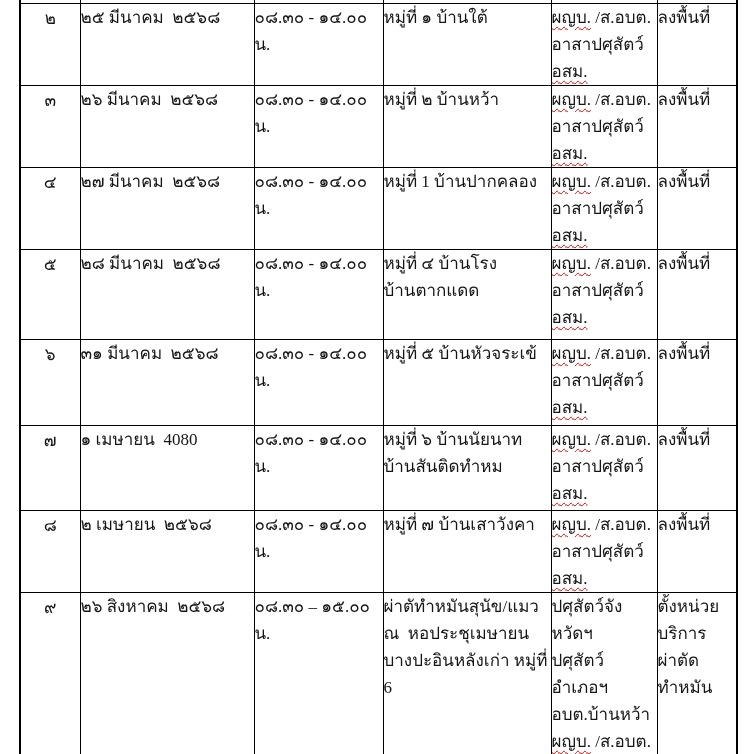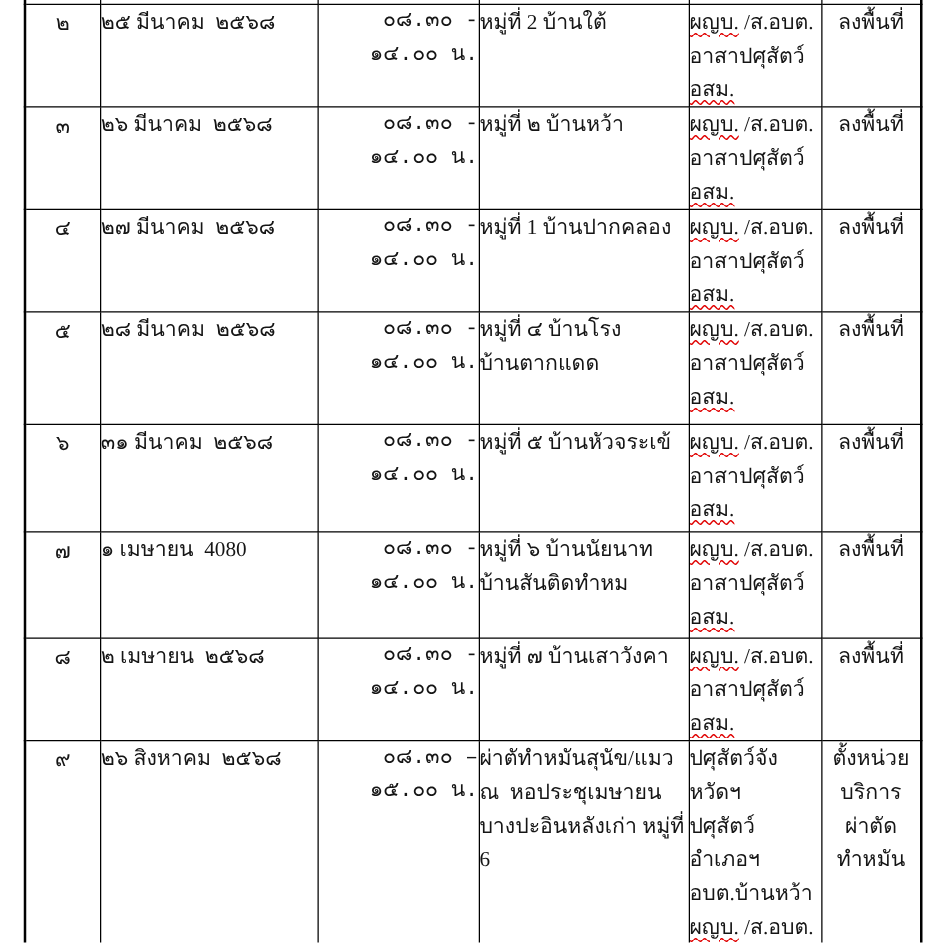--- a/index.html
+++ b/index.html
@@ -28,24 +28,24 @@
     border: 1px solid #000;
     vertical-align: top;
     font-size: 17px;
     overflow: hidden;
     padding: 0;
   }
   tr.stub td { border-top: none; padding: 0; }
   .ln { line-height: 27px; white-space: pre-wrap; }
   .c-no   { text-align: center; padding-top: 6px; }
   .c-date { padding: 6px 2px 0 9px; white-space: pre-wrap; line-height: 27px; margin-left: 12px; }
-  .c-time { text-align: right; padding-top: 6px; line-height: 27px; font-family: Liberation Mono, monospace; }
+  .c-time { text-align: left; padding-top: 6px; line-height: 27px; }
   .c-place{ padding: 5px 3px 0 8px; }
   .c-staff{ padding: 5px 2px 0 7px; }
-  .c-act  { text-align: center; padding: 4px 2px 0 2px; }
+  .c-act  { text-align: left; padding: 4px 2px 0 2px; }
   .sp {
     text-decoration: underline;
     text-decoration-style: wavy;
     text-decoration-color: #e00000;
     text-decoration-thickness: 1px;
     text-underline-offset: 3px;
   }
 </style>
 </head>
 <body>
@@ -67,21 +67,21 @@
         <td></td>
         <td></td>
         <td></td>
         <td></td>
       </tr>
     <tr style="height: 73px;">
           <td class="c-no">๒</td>
           <td class="c-date">๒๕ มีนาคม  ๒๕๖๘</td>
           <td class="c-time">๐๘.๓๐ - ๑๔.๐๐ น.</td>
           <td class="c-place">
-            <div class="ln">หมู่ที่ 2 บ้านใต้</div>
+            <div class="ln">หมู่ที่ ๑ บ้านใต้</div>
           </td>
           <td class="c-staff">
             <div class="ln"><span class="sp">ผญบ.</span> /ส.อบต.</div>
             <div class="ln">อาสาปศุสัตว์</div>
             <div class="ln"><span class="sp">อสม.</span></div>
           </td>
           <td class="c-act">
             <div class="ln">ลงพื้นที่</div>
           </td>
         </tr>

